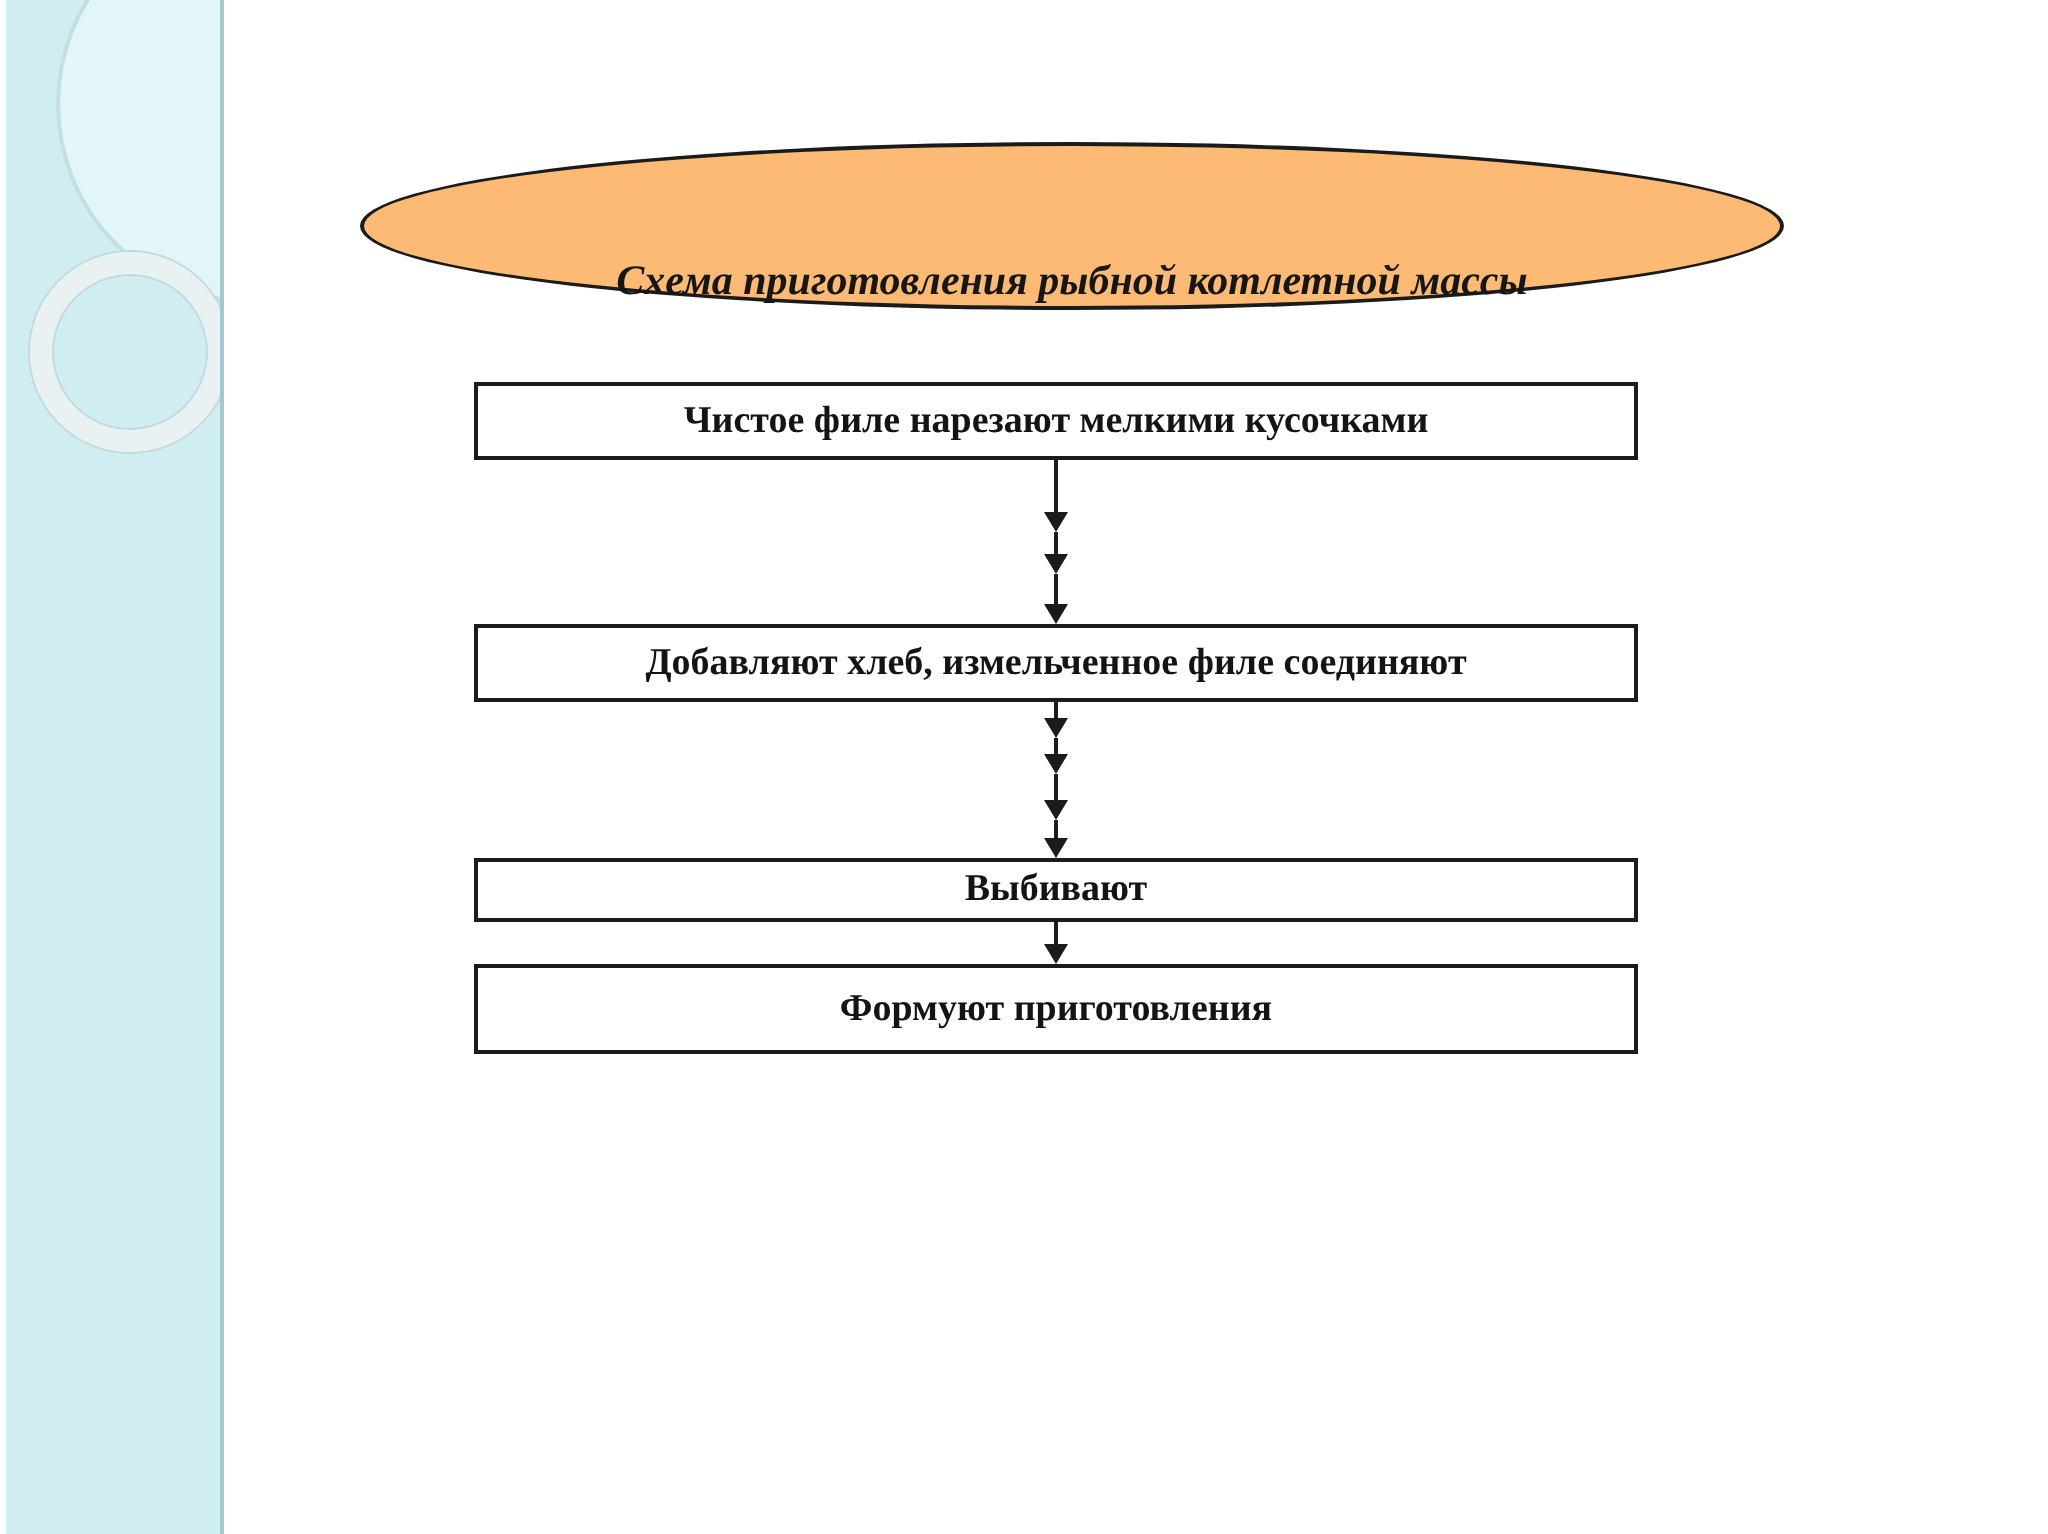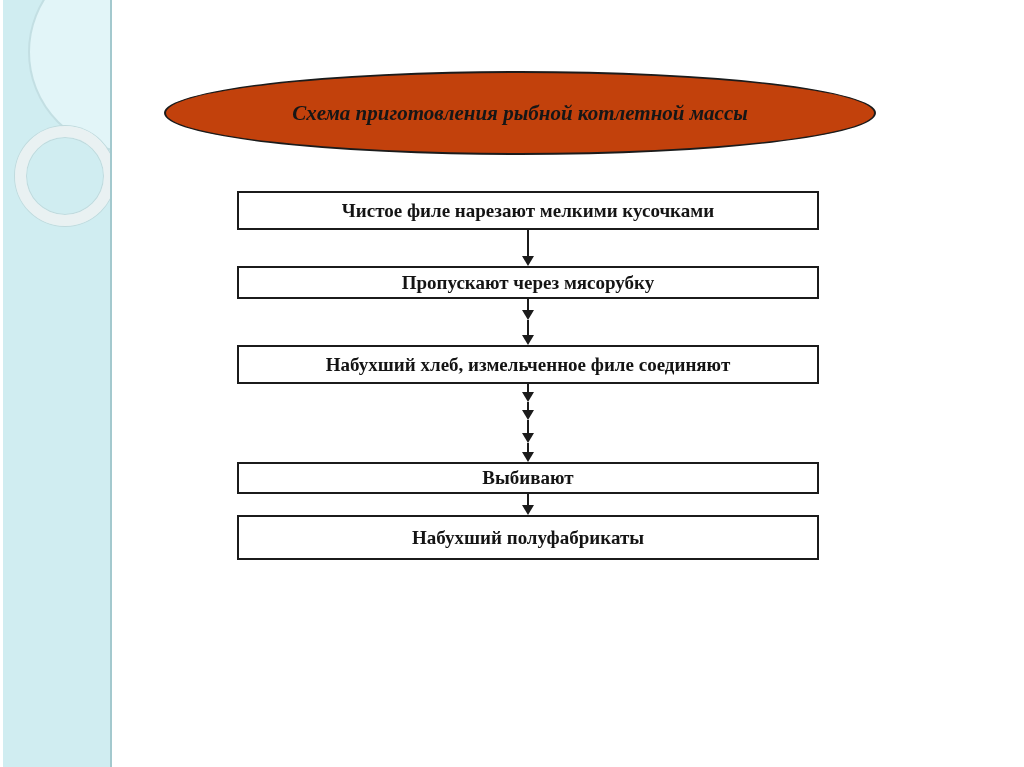--- a/index.html
+++ b/index.html
@@ -35,27 +35,27 @@
   .decor-ring{
     position:absolute;left:12px;top:126px;
     box-sizing:border-box;
     width:100px;height:100px;
     border-radius:50%;
     border:11px solid #e9f1f2;
     box-shadow:0 0 0 1px #c0dadd, inset 0 0 0 1px #c0dadd;
   }
   
   .title-ellipse{
-    position:absolute;left:164px;top:71px;
+    position:absolute;left:180px;top:71px;
     box-sizing:border-box;
     width:712px;height:84px;
     border:2px solid var(--line,#1b1b1b);
     border-radius:50%;
-    background:#c2410c;
-    display:flex;align-items:center;justify-content:center;
+    background:#fdba74;
+    display:flex;align-items:flex-end;justify-content:center;
   }
   .title-ellipse span{
     font-style:italic;font-weight:bold;
     font-size:21px;color:#161616;
     white-space:nowrap;
   }
   
   .flow{
     position:absolute;left:237px;top:191px;
     width:582px;
@@ -106,41 +106,38 @@
   <div class="title-ellipse">
     <span>Схема приготовления рыбной котлетной массы</span>
   </div>
 
   <div class="flow">
     <div class="box b1">
       <span>Чистое филе нарезают мелкими кусочками</span>
     </div>
     <div class="arrow a1"></div>
 
-    <div class="box b2">
-      <span>Пропускают через мясорубку</span>
-    </div>
     <div class="arrow a2"></div>
 
     <div class="arrow a3"></div>
 
     <div class="box b4">
-      <span>Набухший хлеб, измельченное филе соединяют</span>
+      <span>Добавляют хлеб, измельченное филе соединяют</span>
     </div>
     <div class="arrow a4"></div>
 
     <div class="arrow a5"></div>
 
     <div class="arrow a6"></div>
 
     <div class="arrow a7"></div>
 
     <div class="box b8">
       <span>Выбивают</span>
     </div>
     <div class="arrow a8"></div>
 
     <div class="box b9">
-      <span>Набухший полуфабрикаты</span>
+      <span>Формуют приготовления</span>
     </div>
   </div>
 
 </div>
 
 </body></html>

